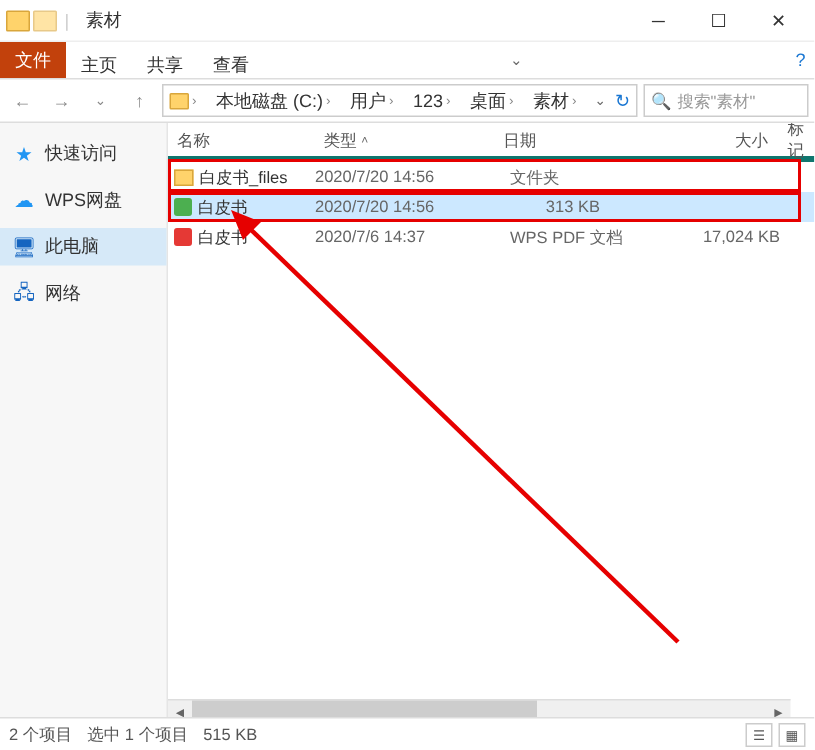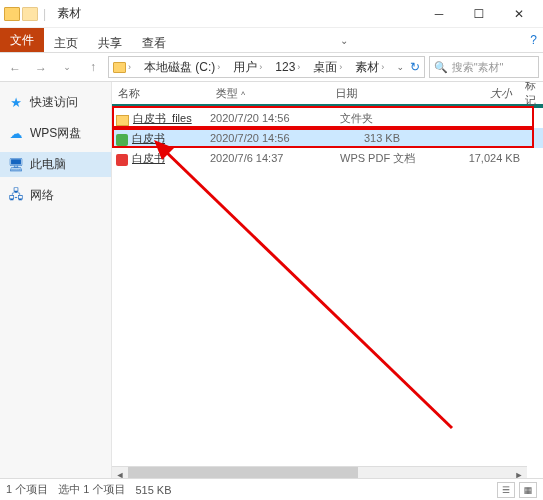--- a/index.html
+++ b/index.html
@@ -36,26 +36,26 @@
 .cloud-ico { color: #2196f3; }
 .pc-ico { color: #1565c0; }
 .net-ico { color: #1565c0; }
 
 .filepane { flex: 1; position: relative; overflow: hidden; }
 .columns { display: flex; height: 26px; border-bottom: 4px solid #0f766e; align-items: center; font-size: 11px; color: #555; }
 .col { padding: 0 6px; border-right: 1px solid transparent; }
 .col-name { width: 98px; }
 .col-date { width: 130px; }
 .col-type { width: 120px; display:flex; align-items:center; gap:3px; }
-.col-size { width: 60px; text-align: right; font-style: italic; }
+.col-size { width: 60px; text-align: right; }
 .col-mark { flex: 1; }
 
 .rows { }
 .row { display: flex; height: 20px; align-items: center; font-size: 11px; padding: 0; }
-.row .c-name { width: 98px; display: flex; align-items: flex-end; gap: 4px; padding-left: 4px; text-decoration: underline; }
+.row .c-name { width: 98px; display: flex; align-items: center; gap: 4px; padding-left: 4px; }
 .row .c-date { width: 130px; color: #666; }
 .row .c-type { width: 120px; color: #666; white-space: nowrap; overflow: hidden; text-overflow: ellipsis; }
 .row .c-size { width: 60px; text-align: right; color: #666; }
 .row.selected { background: #cce8ff; }
 .file-ico { width: 14px; height: 14px; display: inline-flex; align-items: center; justify-content: center; font-size: 10px; }
 .fico-folder { background: #ffd36b; border: 1px solid #d9a63b; width: 13px; height: 11px; }
 .fico-html { background: #4caf50; color: #fff; width: 12px; height: 12px; border-radius: 2px; }
 .fico-pdf { background: #e53935; color: #fff; width: 12px; height: 12px; border-radius: 2px; }
 
 .highlight-box { position: absolute; border: 2px solid #e60000; pointer-events: none; }
@@ -218,20 +218,20 @@
 
 <div class="scrollbar-h">
   <div class="sb-arrow">◄</div>
   <div class="sb-track">
       <div class="sb-thumb"></div>
     </div>
   <div class="sb-arrow">►</div>
 </div>
 
 <div class="statusbar">
-  <span>1 个项目</span>
+  <span>2 个项目</span>
   <span>选中 1 个项目</span>
   <span>515 KB</span>
   <div class="view-icons">
     <div class="view-btn">☰</div>
     <div class="view-btn">▦</div>
   </div>
 </div>
 
 </body></html>

